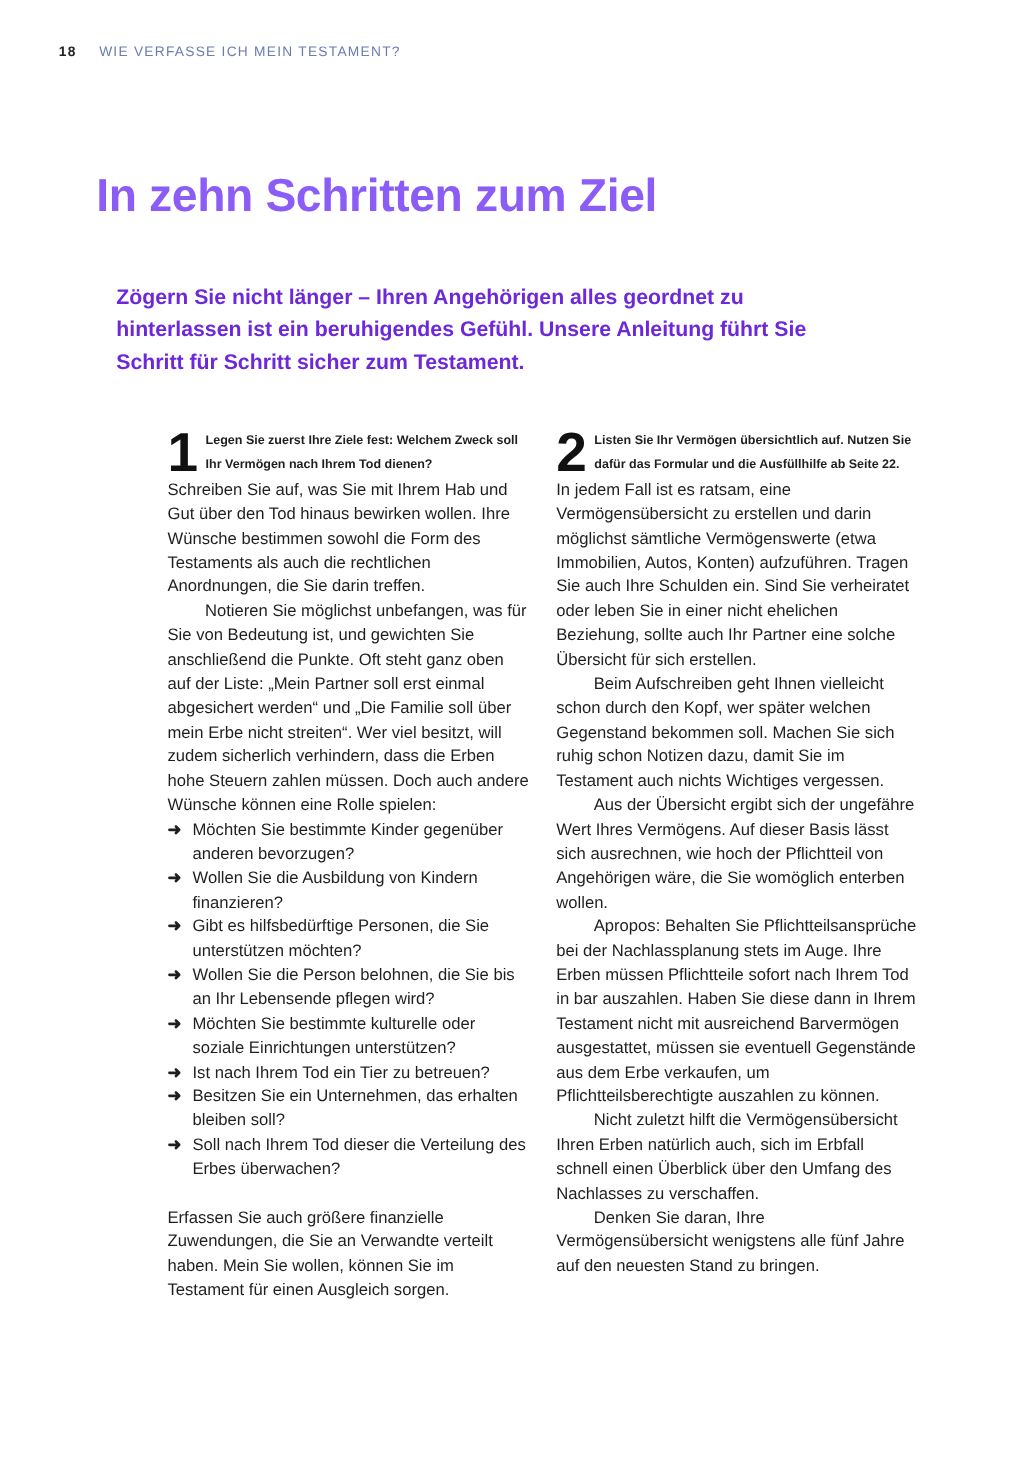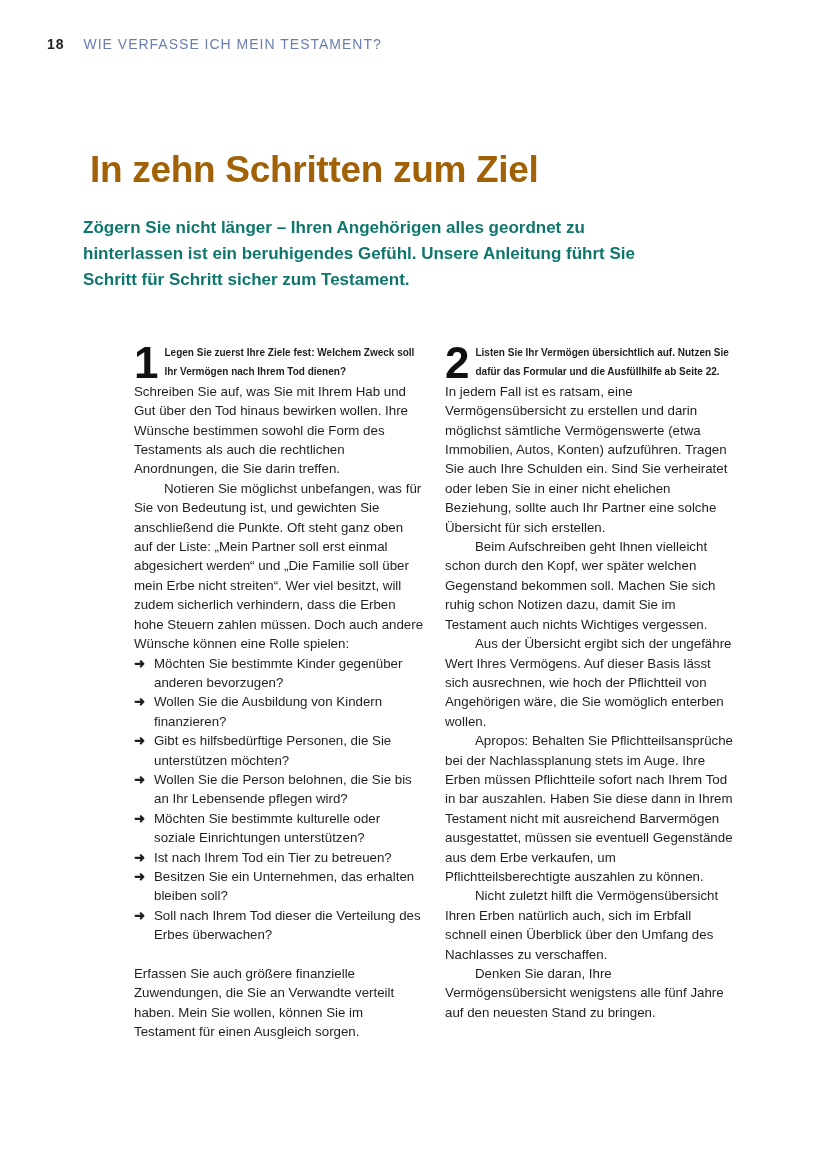--- a/index.html
+++ b/index.html
@@ -1,21 +1,21 @@
 <!DOCTYPE html>
 <html><head>
 <meta charset="utf-8">
 <style>
   html, body { margin: 0; padding: 0; background: #ffffff; }
   body { width: 826px; height: 1169px; position: relative; overflow: hidden; font-family: "Liberation Sans", sans-serif; color: #1f1f1f; }
-  .running-head { position: absolute; left: 47px; top: 36px; font-size: 14px; letter-spacing: 1px; }
+  .running-head { position: absolute; left: 47px; top: 36px; font-size: 11px; letter-spacing: 1px; }
   .running-head .pno { color: #222; font-weight: bold; margin-right: 14px; }
   .running-head .sect { color: #6a7db0; }
-  .title { position: absolute; left: 77px; top: 136px; font-size: 37px; font-weight: bold; color: #a16207; margin: 13px; letter-spacing: -0.3px; }
-  .lead { position: absolute; left: 79px; top: 211px; width: 570px; font-size: 17px; line-height: 26px; font-weight: bold; color: #0f766e; margin: 4px; }
+  .title { position: absolute; left: 77px; top: 136px; font-size: 37px; font-weight: bold; color: #8b5cf6; margin: 0; letter-spacing: -0.3px; }
+  .lead { position: absolute; left: 79px; top: 211px; width: 570px; font-size: 17px; line-height: 26px; font-weight: bold; color: #6d28d9; margin: 14px; }
   .col { position: absolute; top: 343px; width: 290px; font-size: 13.3px; line-height: 19.4px; }
   .col.left { left: 134px; }
   .col.right { left: 445px; }
   .step-head { font-weight: bold; font-size: 10px; line-height: 19.4px; margin: 0; }
   .step-num { float: left; font-size: 44px; line-height: 36px; font-weight: bold; margin: 2px 6px 0 0; color: #111; }
   p { margin: 0; }
   p.ind { text-indent: 30px; }
   ul.arrows { list-style: none; margin: 0; padding: 0; }
   ul.arrows li { position: relative; padding-left: 20px; }
   ul.arrows li .arrow { position: absolute; left: 0; top: 0; font-weight: bold; }

